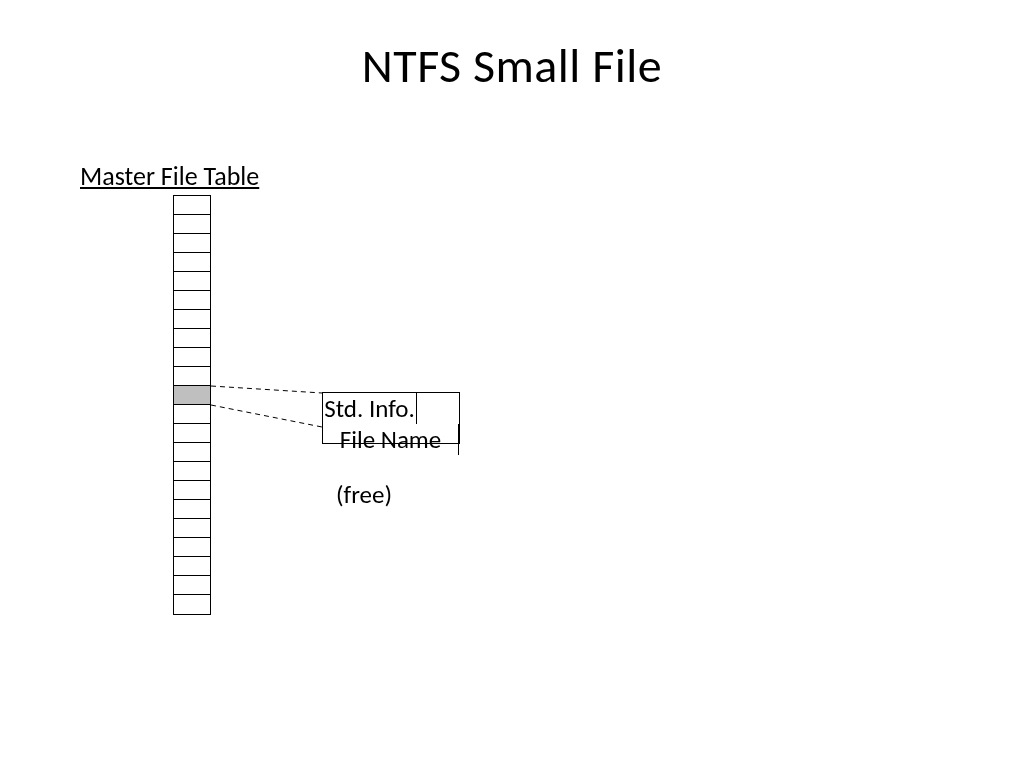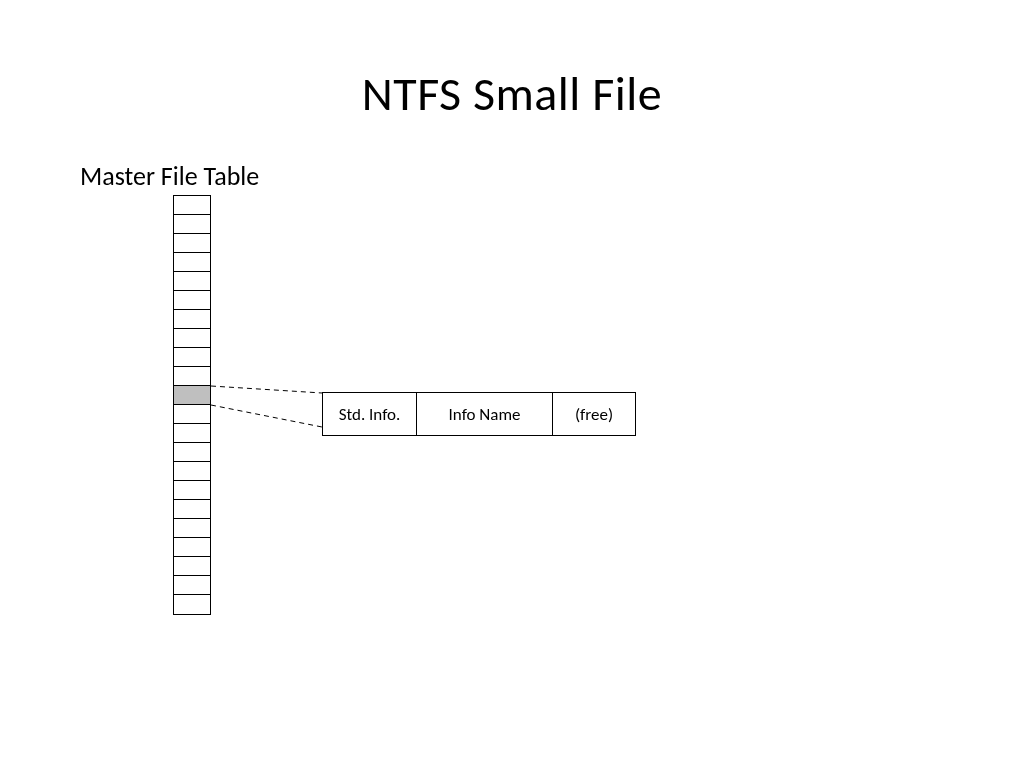--- a/index.html
+++ b/index.html
@@ -18,28 +18,28 @@
   }
   .title {
     position: absolute;
     top: 36px;
     left: 0;
     width: 1024px;
     text-align: center;
     font-size: 48px;
     font-weight: 400;
     letter-spacing: 0.5px;
-    margin-top: 28px;
   }
   .mft-label {
     position: absolute;
     left: 80px;
     top: 160px;
     font-size: 26px;
     font-weight: 400;
+    text-decoration: underline;
   }
   .mft {
     position: absolute;
     left: 173px;
     top: 195px;
     width: 38px;
     border: 1px solid #000;
     box-sizing: border-box;
   }
   .mft .row {
@@ -57,37 +57,39 @@
     position: absolute;
     left: 316px;
     top: 358px;
     font-size: 26px;
     font-weight: 400;
   }
   .record {
     position: absolute;
     left: 322px;
     top: 392px;
-    height: 44px;
+    height: 52px;
     display: flex;
     border: 1px solid #000;
     box-sizing: border-box;
-    font-size: 17px;
+    font-size: 25px;
+    flex-direction: column;
   }
   .record .cell {
     border-right: 1px solid #000;
     display: flex;
     align-items: center;
     justify-content: center;
     box-sizing: border-box;
     padding: 0 6px;
     white-space: nowrap;
   }
   .record .cell:last-child {
     border-right: none;
+    margin-top: 24px;
   }
   .c-std  { width: 94px; }
   .c-name { width: 136px; }
   .c-data { width: 312px; }
   .c-free { width: 82px; }
   svg.callout {
     position: absolute;
     left: 0;
     top: 0;
     pointer-events: none;
@@ -128,17 +130,17 @@
     </div>
 
   <svg class="callout" width="1024" height="768">
     <line x1="211" y1="386" x2="322" y2="393" stroke="#000" stroke-width="1" stroke-dasharray="5,4"></line>
     <line x1="211" y1="405" x2="322" y2="427" stroke="#000" stroke-width="1" stroke-dasharray="5,4"></line>
   </svg>
 
 
   <div class="record">
     <div class="cell c-std">Std. Info.</div>
-    <div class="cell c-name">Info Name</div>
+    <div class="cell c-name">File Name</div>
     <div class="cell c-free">(free)</div>
   </div>
 
 </div>
 
 </body></html>

